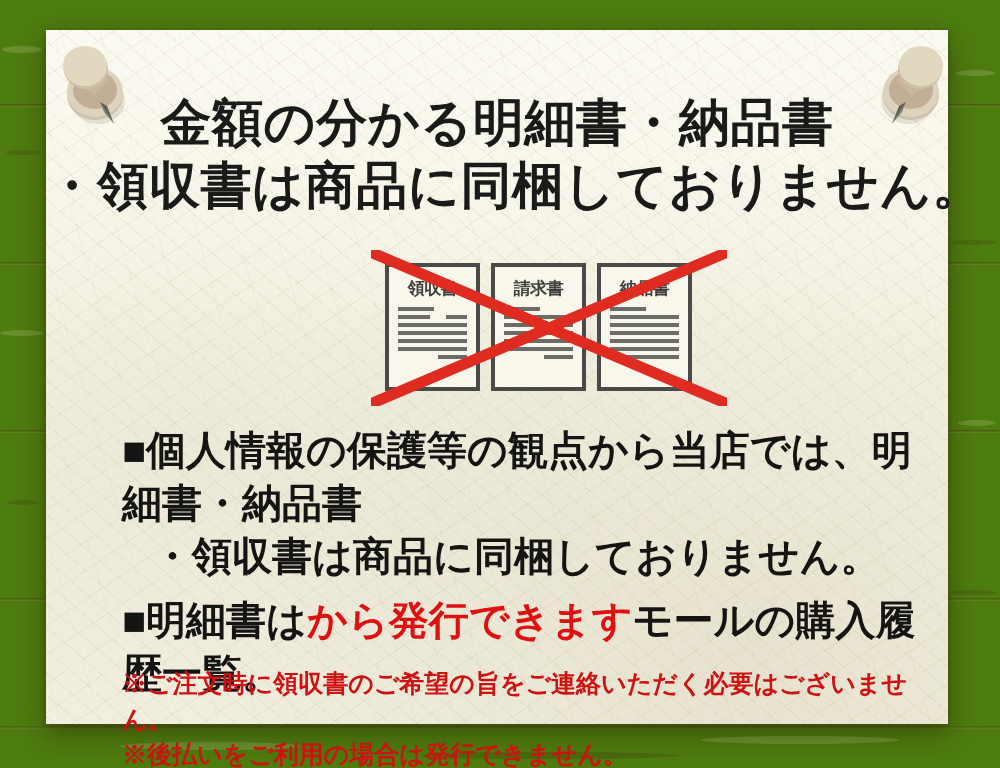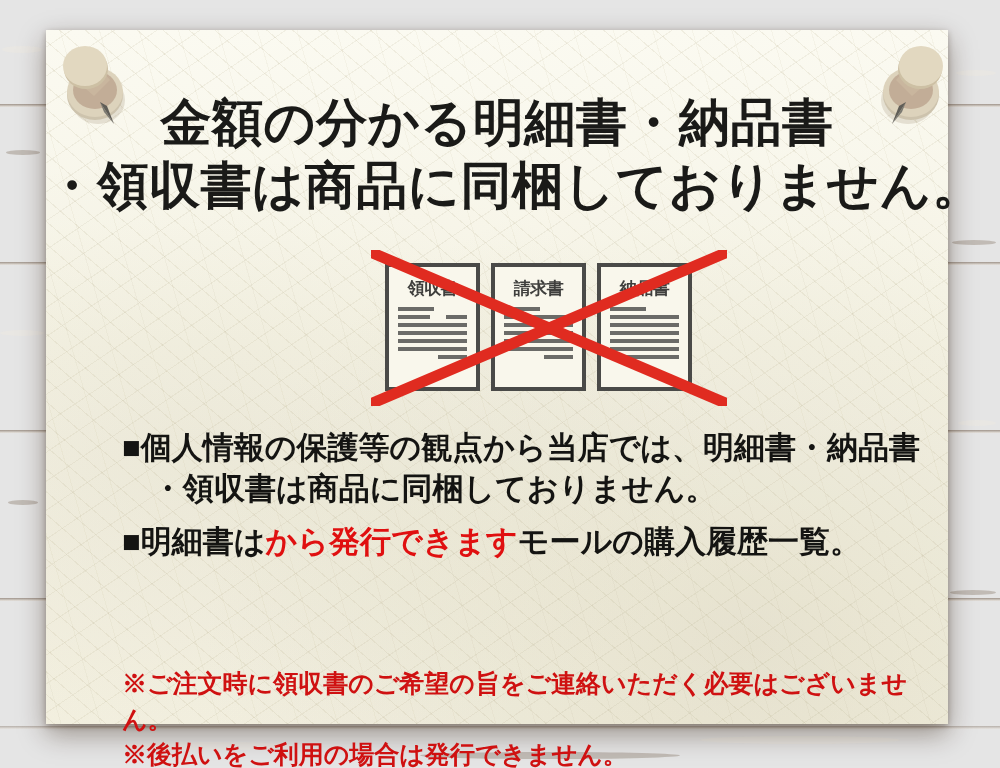--- a/index.html
+++ b/index.html
@@ -11,21 +11,21 @@
   body {
     font-family: "Liberation Serif", "DejaVu Serif", serif;
   }
 
   
   .stage {
     position: relative;
     width: 1000px;
     height: 768px;
     overflow: hidden;
-    background: #e5e5e5;
+    background: #4d7c0f;
   }
 
   
   .wood {
     position: absolute;
     inset: 0;
     background:
       repeating-linear-gradient(92deg,
         rgba(255,255,255,0.055) 0px,
         rgba(255,255,255,0.055) 2px,
@@ -210,23 +210,23 @@
 
   
   .body-block {
     position: absolute;
     left: 76px;
     top: 398px;
     width: 820px;
     z-index: 4;
   }
   .bullet-para {
-    font-family: Liberation Sans, sans-serif;
+    font-family: Liberation Mono, monospace;
     font-weight: 700;
-    font-size: 31px;
+    font-size: 40px;
     line-height: 1.32;
     color: #141412;
     margin: 0 0 6px 0;
   }
   .bullet-para .l2 {
     display: block;
     padding-left: 30px;
   }
   .gap-a { margin-bottom: 12px; }
   .gap-b { margin-bottom: 12px; }

